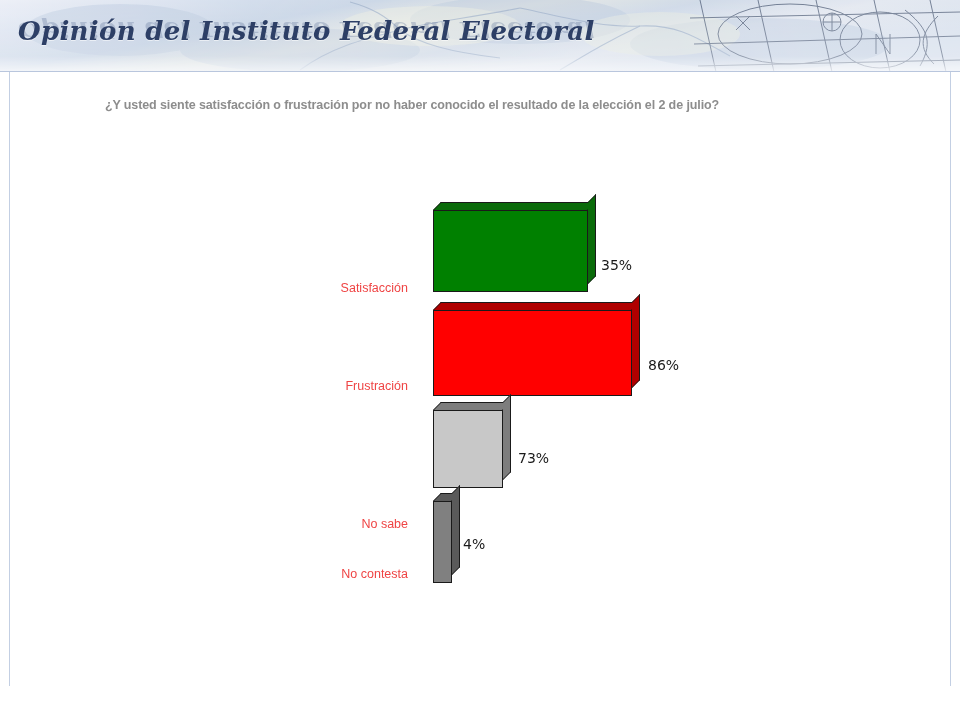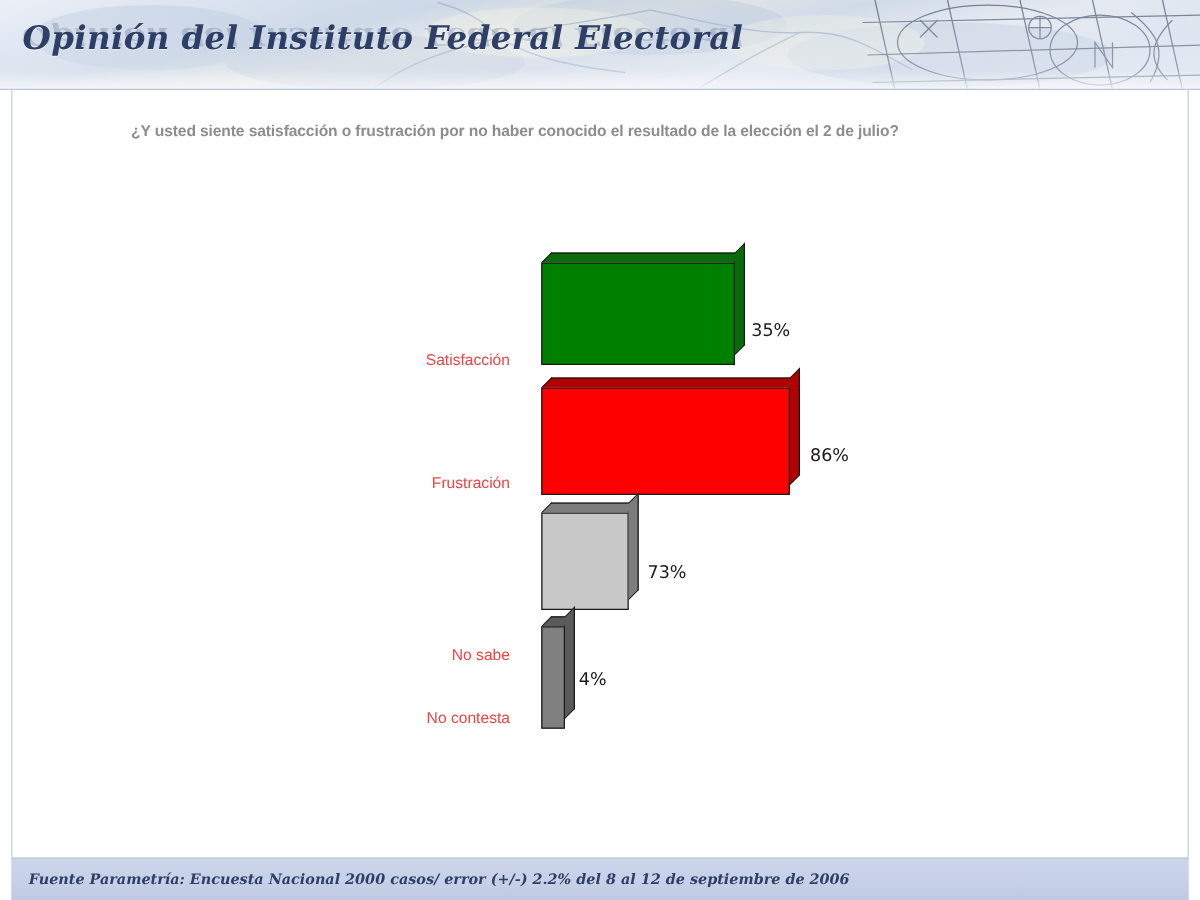--- a/index.html
+++ b/index.html
@@ -295,17 +295,14 @@
       <div class="bar3d" style="top:0px;width:19px;height:90px;">
         <div class="bar-top" style="width:19px;background:#5a5a5a;"></div>
         <div class="bar-face" style="width:19px;height:82px;background:#808080;"></div>
         <div class="bar-side" style="left:19px;height:82px;background:#5a5a5a;"></div>
       </div>
       <div class="value-label" style="left:463px;top:43px;">4%</div>
     </div>
 
   </div>
 
-  <div class="footer">
-    <div class="footer-text">Fuente Parametría: Encuesta Nacional 2000 casos/ error (+/-) 2.2% del 8 al 12 de septiembre de 2006</div>
-  </div>
 
 </div>
 
 </body></html>

